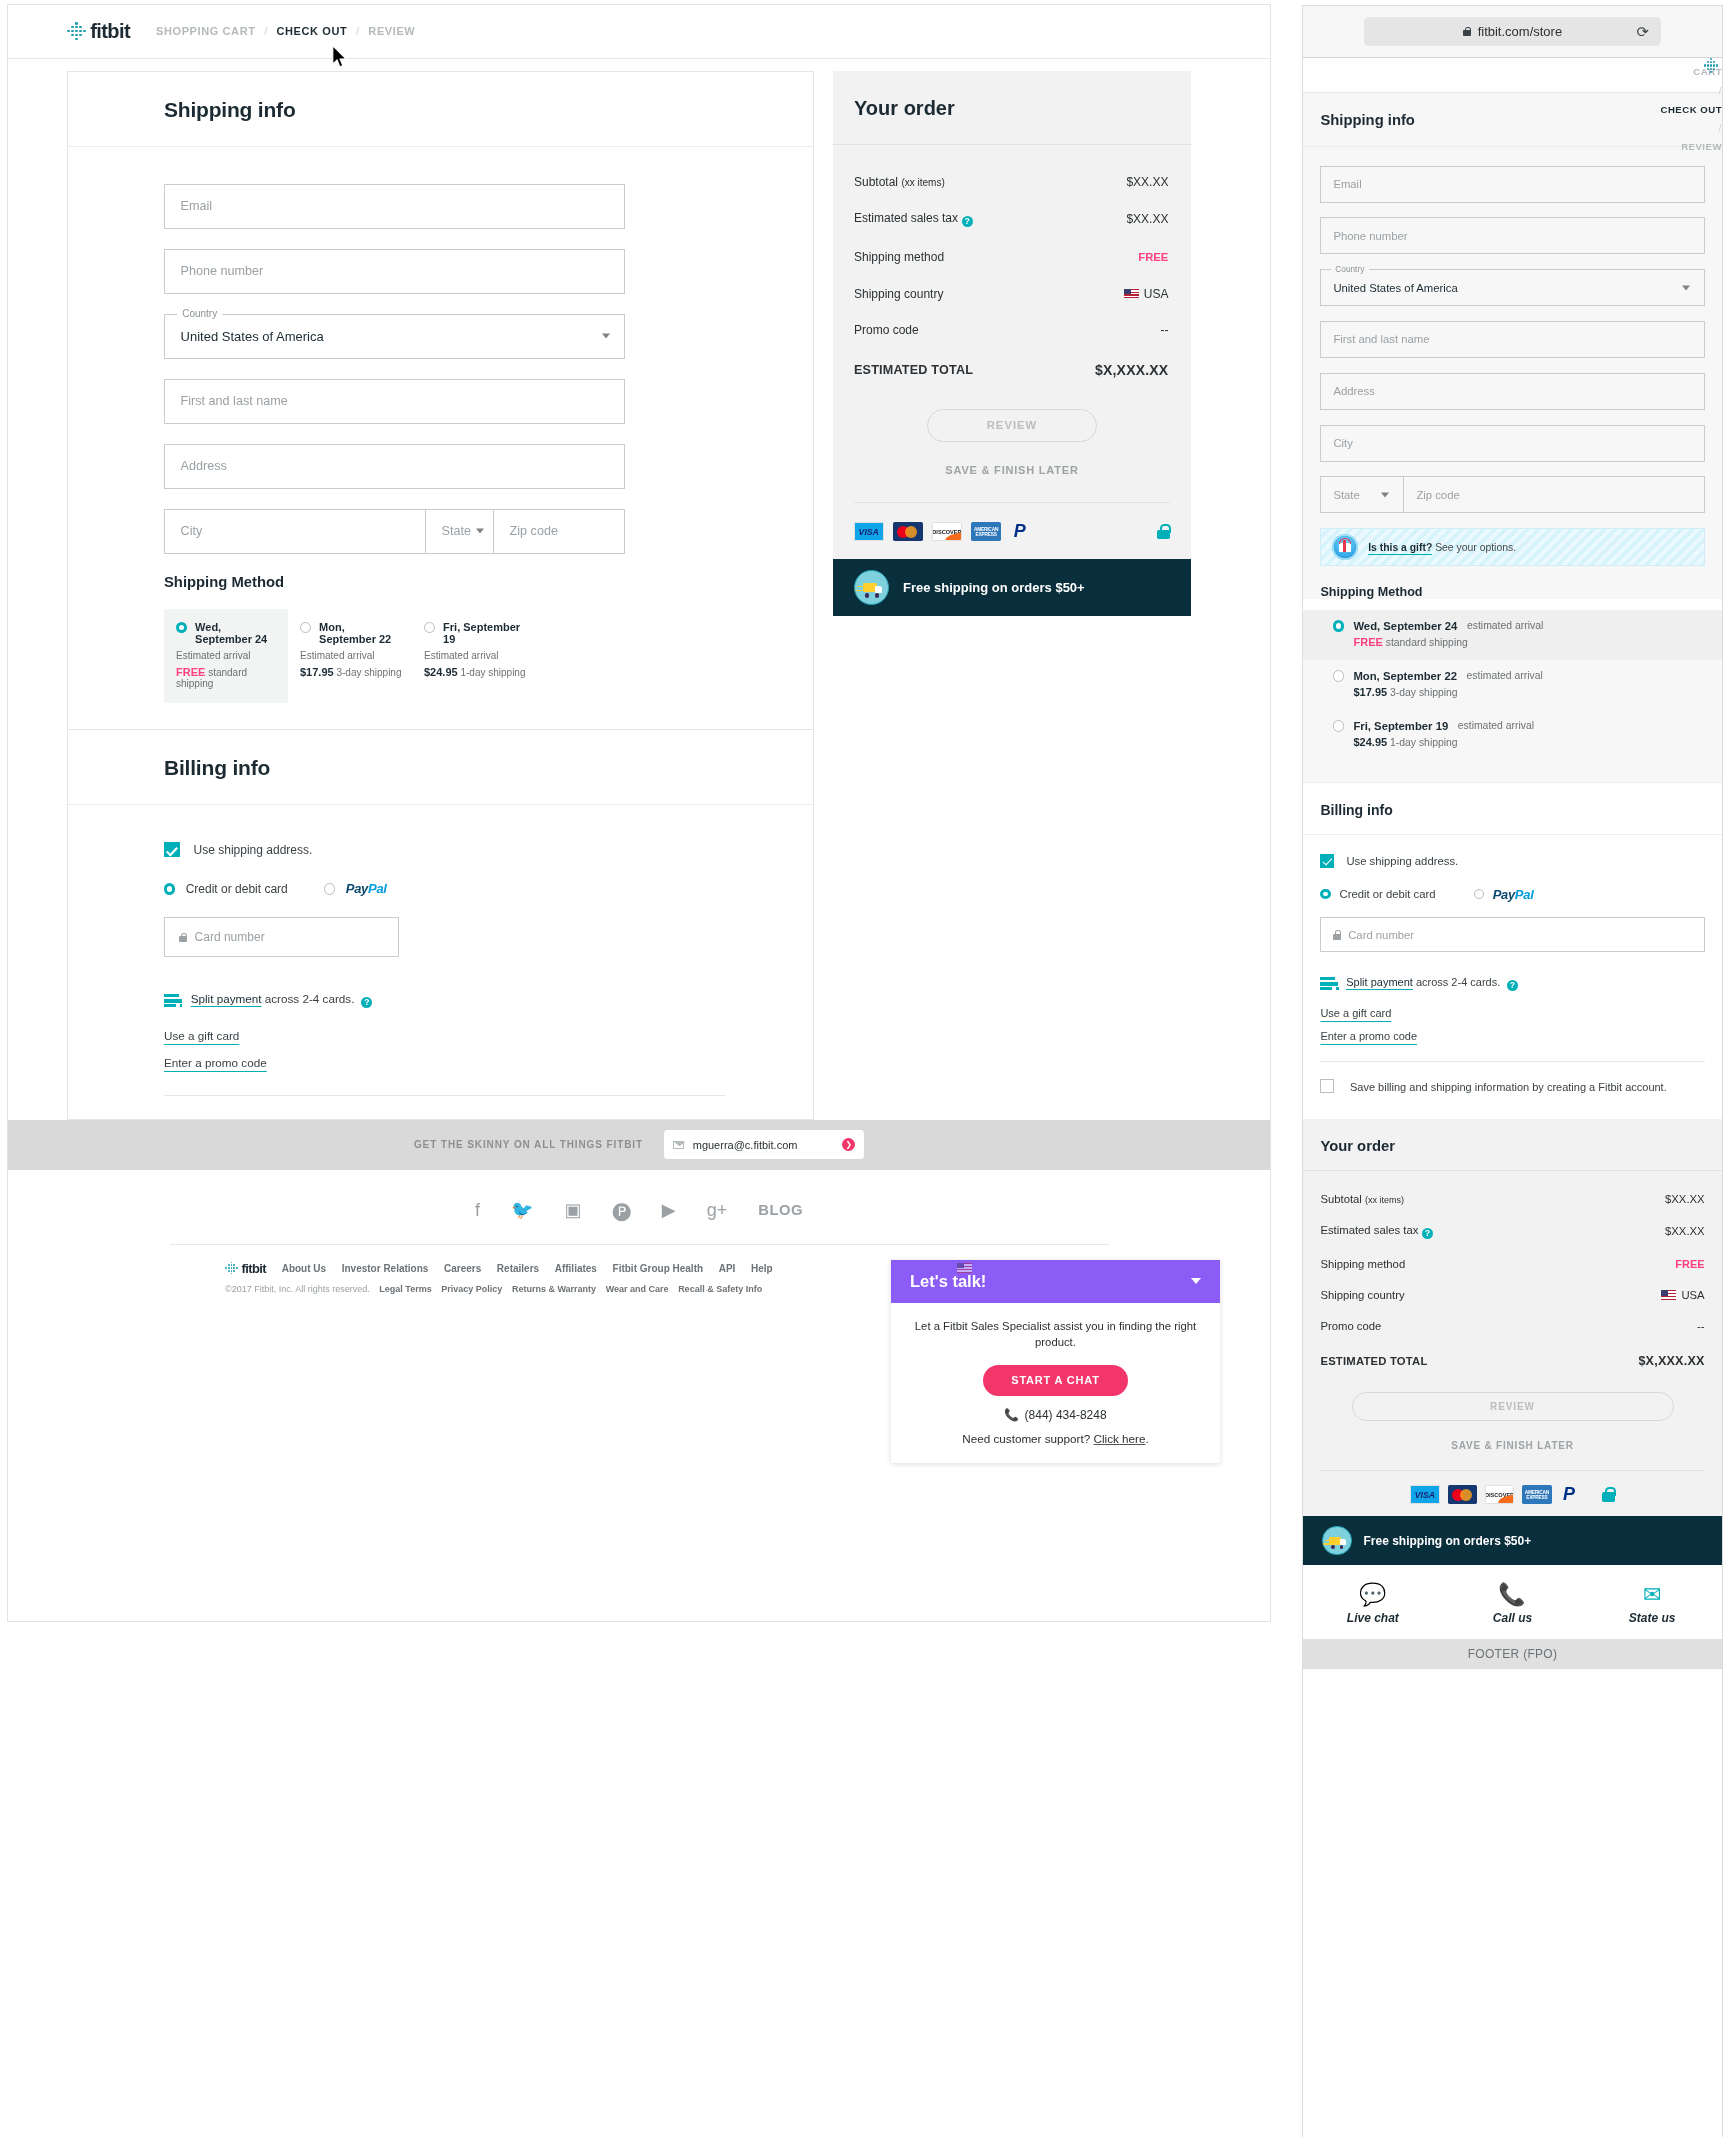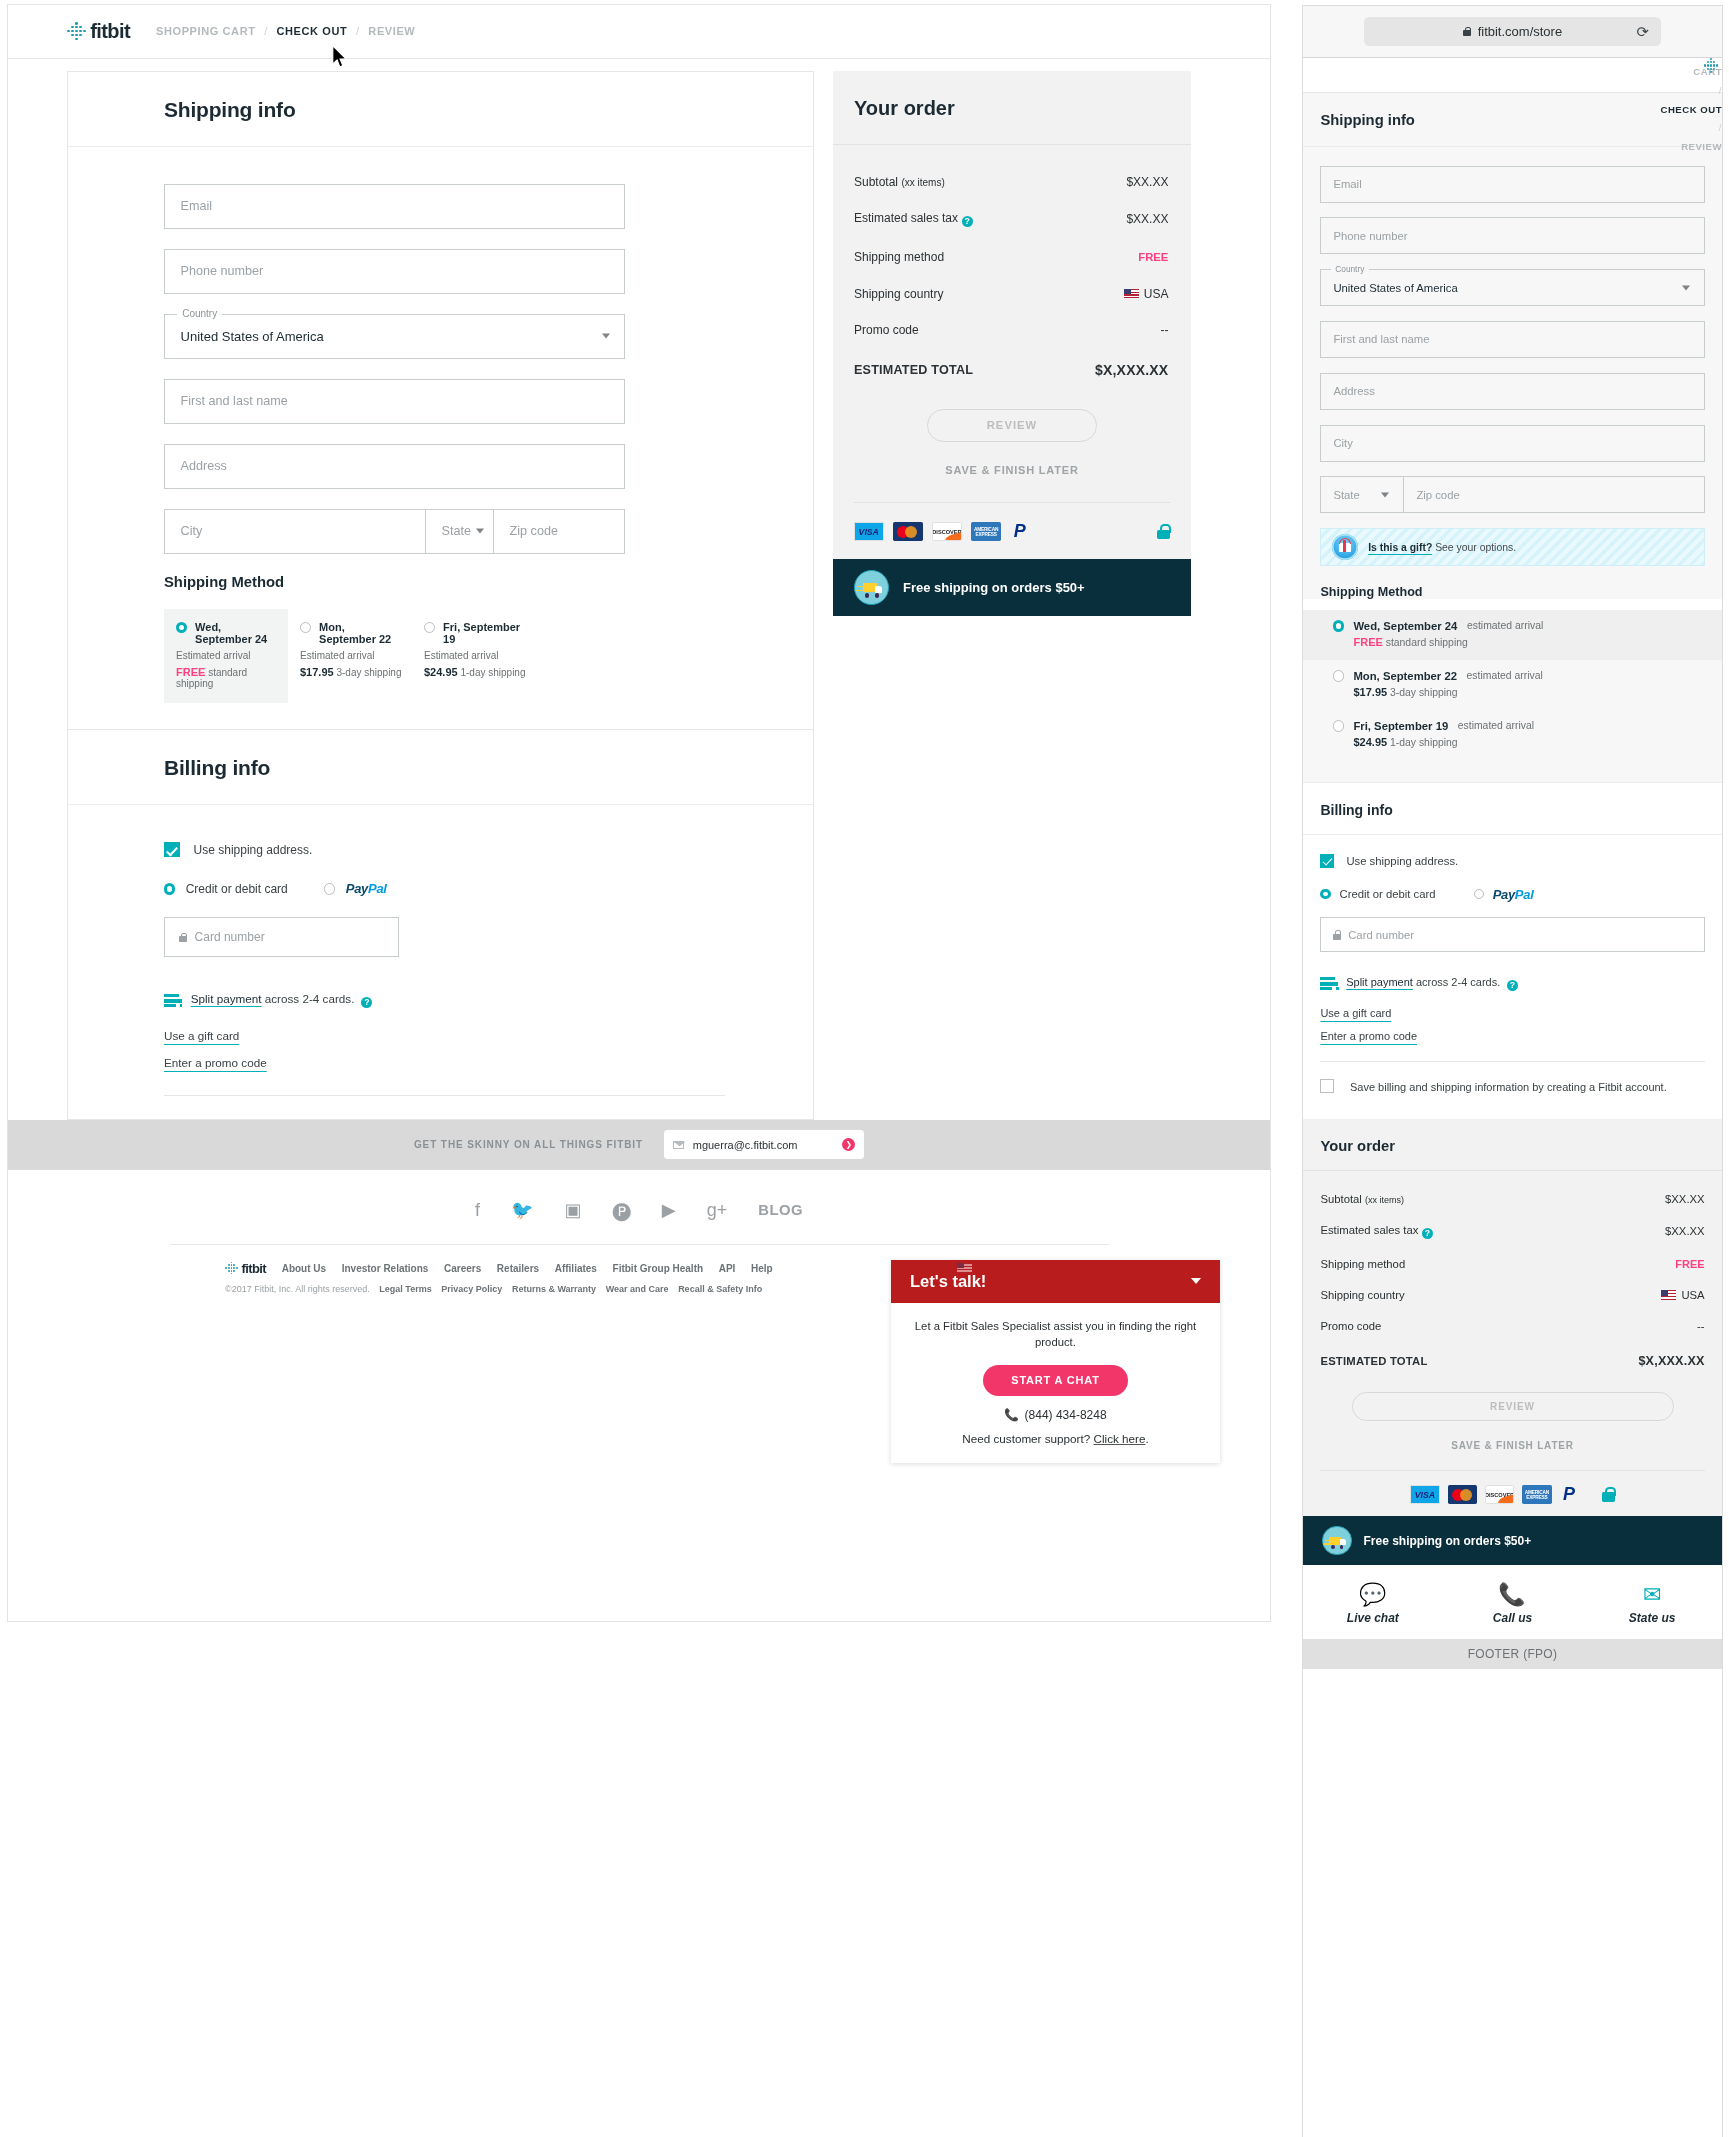--- a/index.html
+++ b/index.html
@@ -180,21 +180,21 @@
   .truck-circle { width:35px; height:35px; border-radius:50%; background:#7fd0dd; border:1.7px solid #22a3b5; position:relative; flex:none; }
   .truck-body { position:absolute; left:7.8px; top:12px; width:14px; height:9.6px; background:#ffd02e; border-radius:0.9px;}
   .truck-cab { position:absolute; left:20px; top:14.8px; width:7px; height:7px; background:#fff; border-radius:0.9px 2.6px 0.9px 0.9px;}
   .truck-w1,.truck-w2 { position:absolute; bottom:6px; width:4.3px; height:4.3px; border-radius:50%; background:#3a2a5a; }
   .truck-w1 { left:9.6px; } .truck-w2 { left:20px; }
   .truck-line { position:absolute; height:1.6px; background:#ffd02e; border-radius:1.7px;}
   .free-ship-bar .txt { color:#fff; font-size:13px; font-weight:700; }
 
   
   .lets-talk { position:absolute; left:883px; top:1255px; width:329px; background:#fff; box-shadow:0 0.9px 5.2px rgba(0,0,0,.14); }
-  .lt-head { background:#b91c1c; height:43px; display:flex; align-items:center; justify-content:space-between; padding:0 19px; }
+  .lt-head { background:#8b5cf6; height:43px; display:flex; align-items:center; justify-content:space-between; padding:0 19px; }
   .lt-head .t { color:#fff; font-size:16.5px; font-weight:700; }
   .lt-chev { width:0;height:0;border-left:5.2px solid transparent;border-right:5.2px solid transparent;border-top:6px solid #fff; }
   .lt-body { padding:15.6px 19px 17.4px; text-align:center; }
   .lt-desc { font-size:11.3px; color:#2b3134; line-height:1.45; }
   .lt-btn { display:inline-block; margin-top:14px; background:#f2366a; color:#fff; font-size:11px; font-weight:700;
             letter-spacing:0.8px; padding:9.6px 28px; border-radius:17.4px; }
   .lt-phone { margin-top:12px; font-size:12px; color:#2b3134; display:flex; align-items:center; justify-content:center; gap:5.2px;}
   .lt-support { margin-top:10.4px; font-size:11.7px; color:#2b3134; }
   .lt-support u { text-decoration-color:#555; }
 

